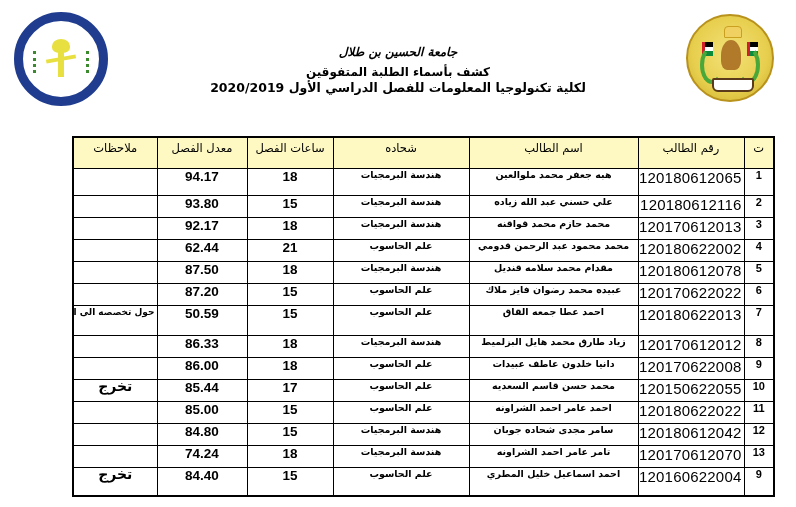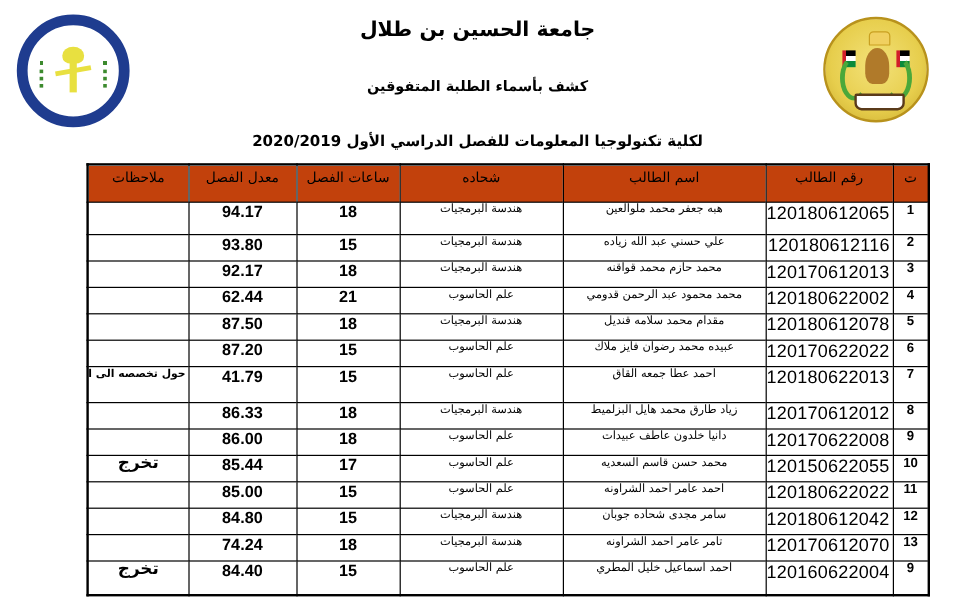--- a/index.html
+++ b/index.html
@@ -135,54 +135,54 @@
 
     .heading {
       position: absolute;
       left: 0;
       width: 796px;
       text-align: center;
       direction: rtl;
       font-weight: bold;
       font-family: "DejaVu Sans", sans-serif;
     }
-    .h1 { top: 15px; font-size: 17px; }
+    .h1 { top: 45px; font-size: 12px; font-style: italic; }
     .h2 { top: 65px; font-size: 12px; }
-    .h3 { top: 110px; font-size: 12.5px; }
+    .h3 { top: 80px; font-size: 12.5px; }
 
     table.students {
       position: absolute;
       left: 72px;
       top: 136px;
       width: 701px;
       border-collapse: collapse;
       direction: rtl;
       border: 2px solid #000;
       table-layout: fixed;
     }
     table.students th, table.students td {
       border: 1.5px solid #000;
       padding: 0 2px;
       text-align: center;
       vertical-align: top;
       overflow: hidden;
       white-space: nowrap;
     }
     table.students th {
-      background: #c2410c;
+      background: #fef9c3;
       font-weight: normal;
       font-family: "DejaVu Sans", sans-serif;
       font-size: 11.5px;
       height: 27px;
       padding-top: 3px;
       vertical-align: top;
     }
     td.c-num { font-weight: bold; font-size: 11px; padding-top: 5px; }
     td.c-id { font-size: 15px; padding-top: 2px; letter-spacing: 0.2px; }
-    td.c-name, td.c-major { font-family: "DejaVu Sans", sans-serif; font-weight: normal; font-size: 9.5px; padding-top: 3px; }
+    td.c-name, td.c-major { font-family: "DejaVu Sans", sans-serif; font-weight: bold; font-size: 9.5px; padding-top: 3px; }
     td.c-hours, td.c-avg { font-weight: bold; font-size: 13.5px; padding-top: 2px; }
     td.c-notes { font-family: "DejaVu Sans", sans-serif; font-size: 14px; padding-top: 3px; white-space: normal; line-height: 13px; font-weight: bold; }
     td.c-notes.bold { font-weight: bold; font-size: 9px; line-height: 12px; }
     tr.r-tall1 td { height: 26px; text-align: center; }
     tr.r-norm td { height: 21px; }
     tr.r-tall2 td { height: 29px; }
     tr.r-tall3 td { height: 27px; }
   </style>
 </head>
 <body>
@@ -286,21 +286,21 @@
       <td class="c-hours">15</td>
       <td class="c-avg">87.20</td>
       <td class="c-notes"></td>
     </tr>
     <tr class="r-tall2">
       <td class="c-num">7</td>
       <td class="c-id">120180622013</td>
       <td class="c-name">احمد عطا جمعه القاق</td>
       <td class="c-major">علم الحاسوب</td>
       <td class="c-hours">15</td>
-      <td class="c-avg">41.79</td>
+      <td class="c-avg">50.59</td>
       <td class="c-notes bold">حول تخصصه الى اللغة الانجليزية</td>
     </tr>
     <tr class="r-norm">
       <td class="c-num">8</td>
       <td class="c-id">120170612012</td>
       <td class="c-name">زياد طارق محمد هايل البزلميط</td>
       <td class="c-major">هندسة البرمجيات</td>
       <td class="c-hours">18</td>
       <td class="c-avg">86.33</td>
       <td class="c-notes"></td>

